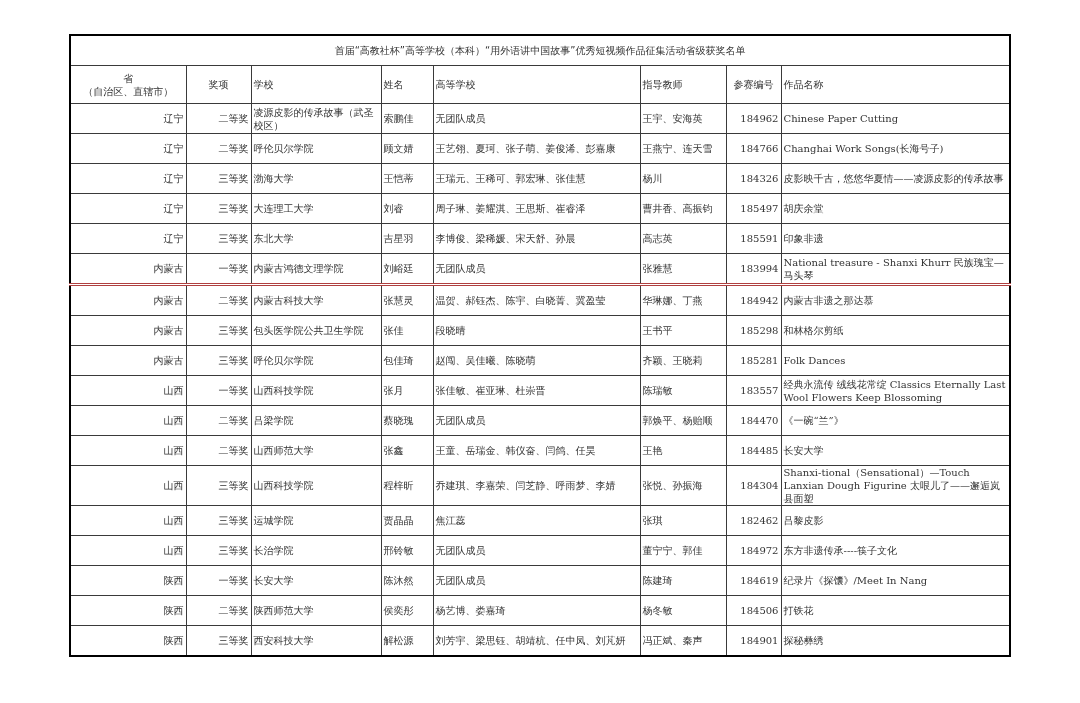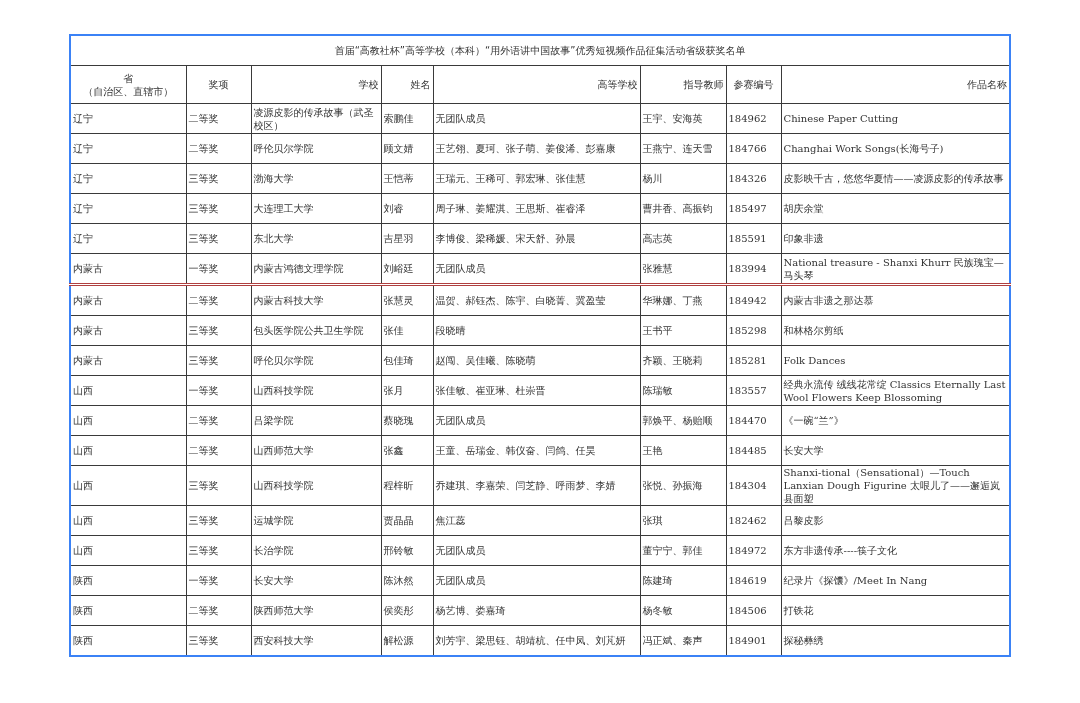--- a/index.html
+++ b/index.html
@@ -1,33 +1,33 @@
 <!DOCTYPE html>
 <html><head>
 <meta charset="utf-8">
 <style>
   html, body { margin:0; padding:0; background:#ffffff; }
   body { width:1080px; height:703px; position:relative; overflow:hidden; font-family:"DejaVu Serif","Liberation Serif",serif; color:#222; }
   .page { position:absolute; left:0; top:0; width:1080px; height:703px; background:#fff; }
   table.award {
     position:absolute; left:69px; top:34px; width:940px;
     border-collapse:collapse; table-layout:fixed;
-    border:2px solid #3b82f6;
+    border:2px solid #000000;
   }
   table.award td, table.award th {
     border:1.5px solid #3a3a3a;
     font-size:10px; line-height:13px;
     padding:0 2px; overflow:hidden;
     font-weight:normal; color:#333;
   }
   .title-row td { height:29px; text-align:center; font-size:11.5px; font-weight:bold; color:#111; font-family:"DejaVu Sans","Liberation Sans",sans-serif; }
-  .head-row th { height:37px; font-weight:bold; font-size:11px; color:#111; font-family:"DejaVu Sans","Liberation Sans",sans-serif; text-align:right; }
+  .head-row th { height:37px; font-weight:bold; font-size:11px; color:#111; font-family:"DejaVu Sans","Liberation Sans",sans-serif; text-align:left; }
   .head-row th.c { text-align:center; }
   .data-row td { height:29px; vertical-align:middle; }
-  .c { text-align:left; }
+  .c { text-align:right; }
   .l { text-align:left; }
   .data-row.marked td { border-bottom:3px double #b04040; }
 </style>
 </head>
 <body>
 
 <div class="page">
   <table class="award">
     <colgroup>
       <col style="width:116px">

